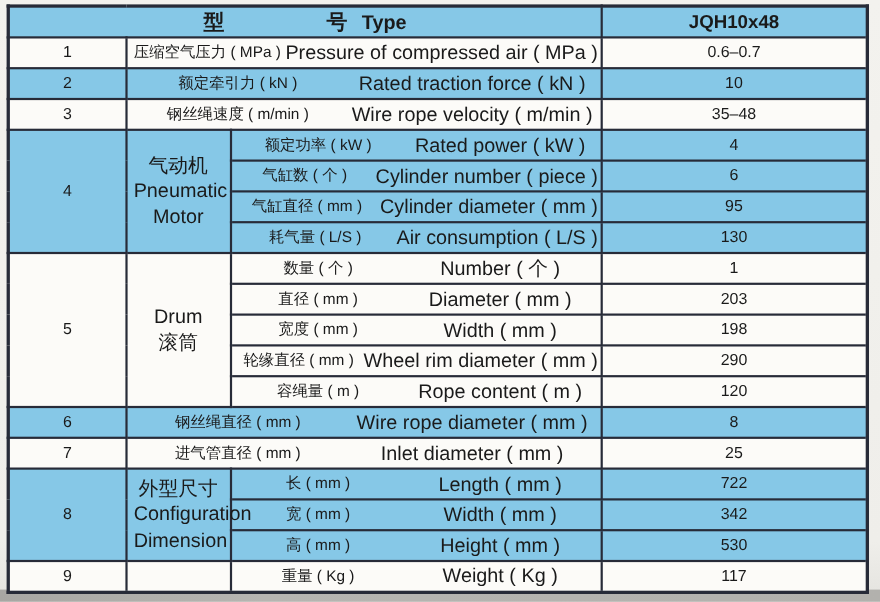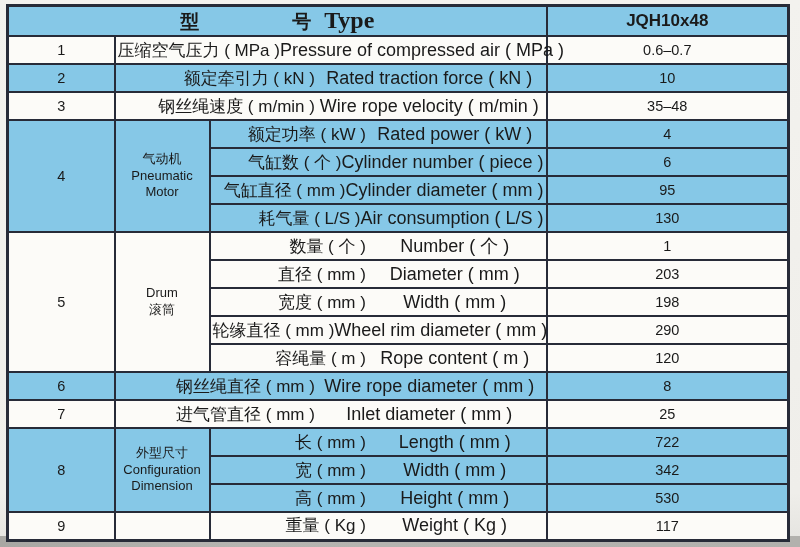--- a/index.html
+++ b/index.html
@@ -51,40 +51,40 @@
   td.band-white { background: #fcfbf8 !important; }
 
   .hdr-cell {
     text-align: center;
     font-weight: bold;
     font-size: 19px;
     letter-spacing: 1px;
   }
   .hdr-gap { display: inline-block; width: 92px; }
   .hdr-en {
-    font-family: Liberation Serif, serif;
-    font-size: 24px;
+    font-family: Liberation Sans, sans-serif;
+    font-size: 18px;
     margin-left: 12px;
     font-weight: bold;
     letter-spacing: 0;
   }
   .model-cell {
     text-align: center;
     font-weight: bold;
     font-size: 17px;
     margin-left: 20px;
   }
   .num  { text-align: center; font-size: 14.5px; }
   .val  { text-align: center; font-size: 14.5px; }
   .lbl  { display: flex; align-items: center; width: 100%; }
-  .lbl .cn { flex: 0.95; text-align: right; font-size: 17px; white-space: nowrap; }
+  .lbl .cn { flex: 0.95; text-align: center; font-size: 14px; white-space: nowrap; }
   .lbl .en { flex: 1.10; text-align: center; font-size: 18px; white-space: nowrap; }
   .grp {
     text-align: center;
-    font-size: 13px;
+    font-size: 18px;
     line-height: 1.3;
     padding: 0 4px;
   }
 </style>
 </head>
 <body>
 
 <div class="page">
   <div class="scan-shadow"></div>
 

